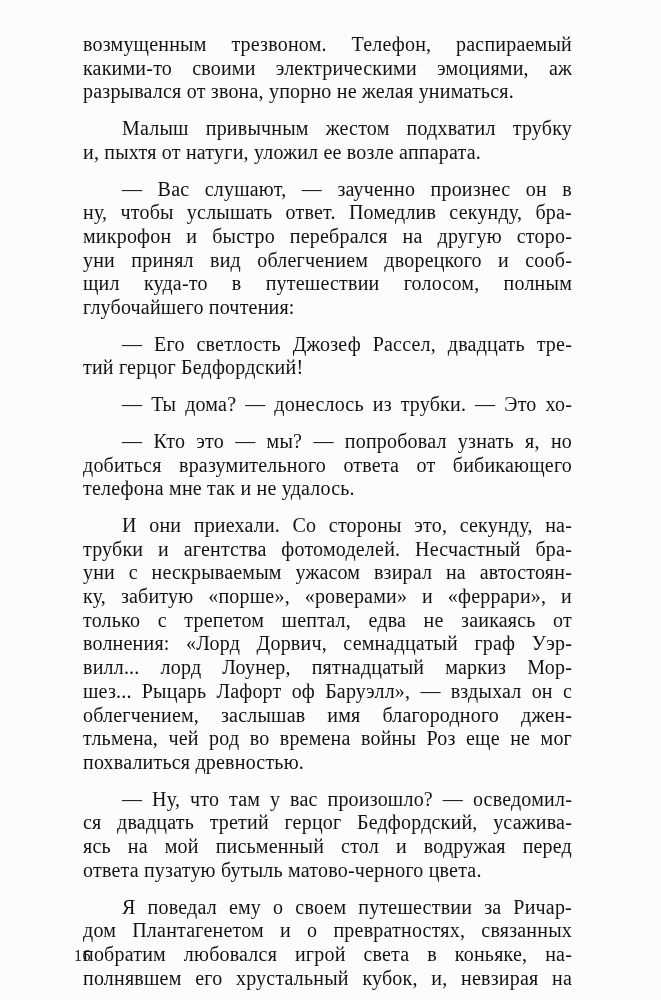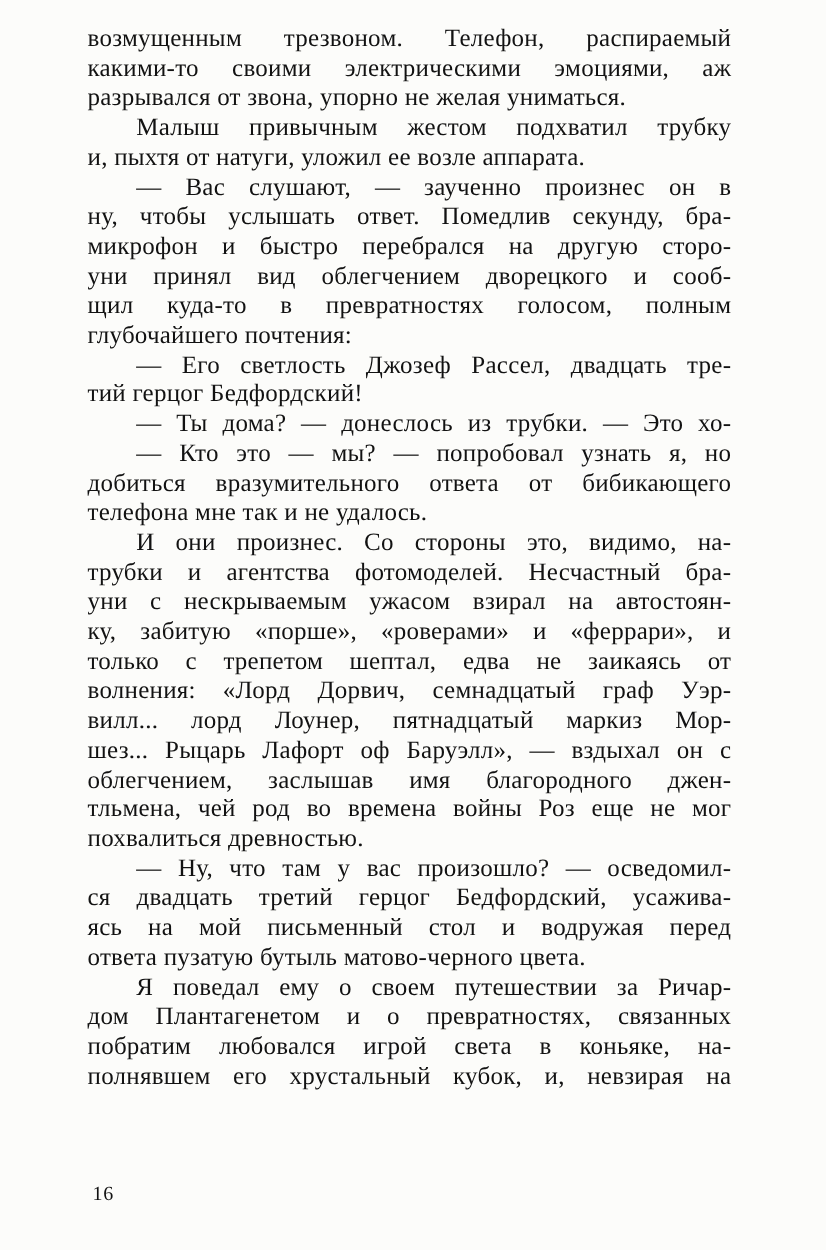--- a/index.html
+++ b/index.html
@@ -20,21 +20,21 @@
     height: 1000px;
     background: #fcfcfa;
   }
   .text-block {
     position: absolute;
     top: 20px;
     left: 70px;
     width: 515px;
   }
   .para {
-    margin: 0;
+    margin: 13px;
     padding: 0;
   }
   .line {
     font-size: 20px;
     line-height: 23.7px;
     text-align: justify;
     text-align-last: justify;
     letter-spacing: 0.2px;
     white-space: normal;
   }
@@ -67,37 +67,37 @@
       </div>
       <div class="para">
         <div class="line indent">Малыш привычным жестом подхватил трубку</div>
         <div class="line endline">и, пыхтя от натуги, уложил ее возле аппарата.</div>
       </div>
       <div class="para">
         <div class="line indent">— Вас слушают, — заученно произнес он в</div>
         <div class="line">ну, чтобы услышать ответ. Помедлив секунду, бра-</div>
         <div class="line">микрофон и быстро перебрался на другую сторо-</div>
         <div class="line">уни принял вид облегчением дворецкого и сооб-</div>
-        <div class="line">щил куда-то в превратностях голосом, полным</div>
+        <div class="line">щил куда-то в путешествии голосом, полным</div>
         <div class="line endline">глубочайшего почтения:</div>
       </div>
       <div class="para">
         <div class="line indent">— Его светлость Джозеф Рассел, двадцать тре-</div>
         <div class="line endline">тий герцог Бедфордский!</div>
       </div>
       <div class="para">
         <div class="line indent">— Ты дома? — донеслось из трубки. — Это хо-</div>
       </div>
       <div class="para">
         <div class="line indent">— Кто это — мы? — попробовал узнать я, но</div>
         <div class="line">добиться вразумительного ответа от бибикающего</div>
         <div class="line endline">телефона мне так и не удалось.</div>
       </div>
       <div class="para">
-        <div class="line indent">И они произнес. Со стороны это, видимо, на-</div>
+        <div class="line indent">И они приехали. Со стороны это, секунду, на-</div>
         <div class="line">трубки и агентства фотомоделей. Несчастный бра-</div>
         <div class="line">уни с нескрываемым ужасом взирал на автостоян-</div>
         <div class="line">ку, забитую «порше», «роверами» и «феррари», и</div>
         <div class="line">только с трепетом шептал, едва не заикаясь от</div>
         <div class="line">волнения: «Лорд Дорвич, семнадцатый граф Уэр-</div>
         <div class="line">вилл... лорд Лоунер, пятнадцатый маркиз Мор-</div>
         <div class="line">шез... Рыцарь Лафорт оф Баруэлл», — вздыхал он с</div>
         <div class="line">облегчением, заслышав имя благородного джен-</div>
         <div class="line">тльмена, чей род во времена войны Роз еще не мог</div>
         <div class="line endline">похвалиться древностью.</div>

